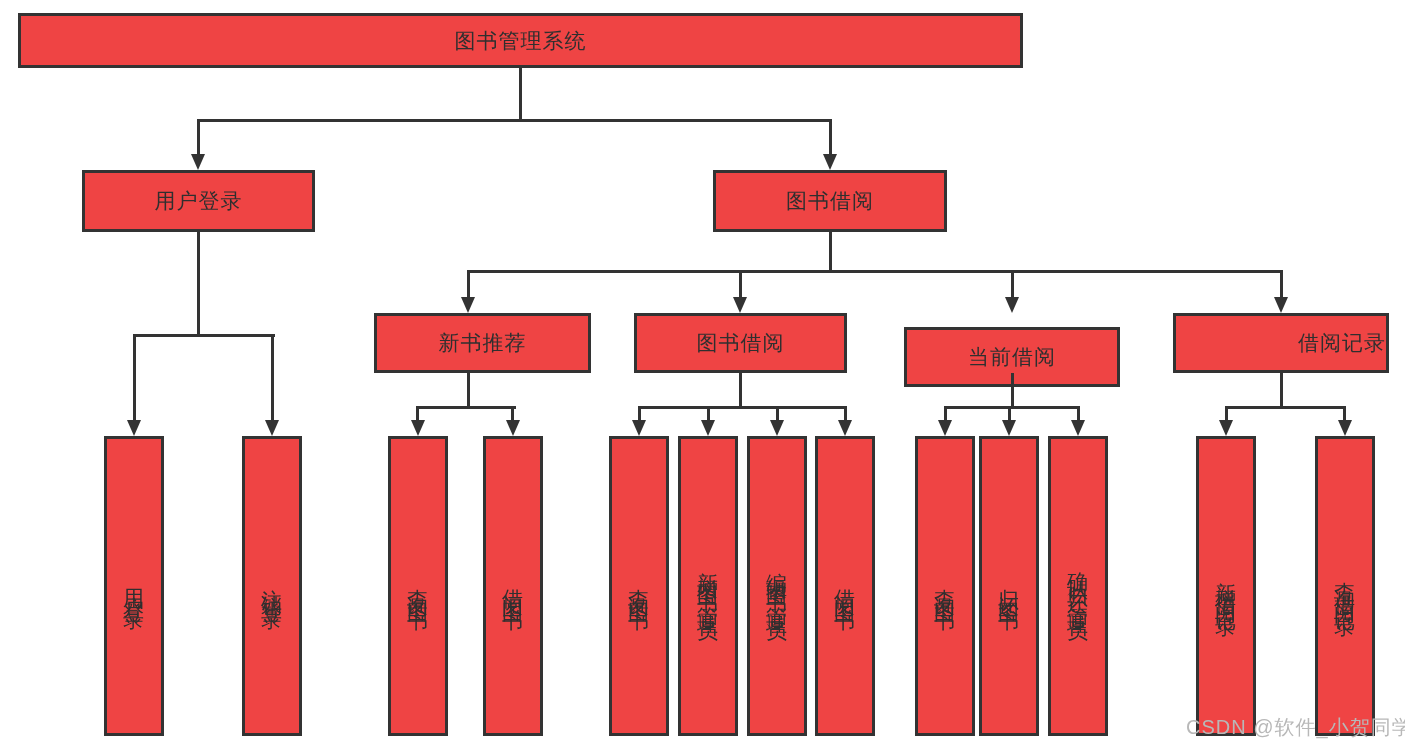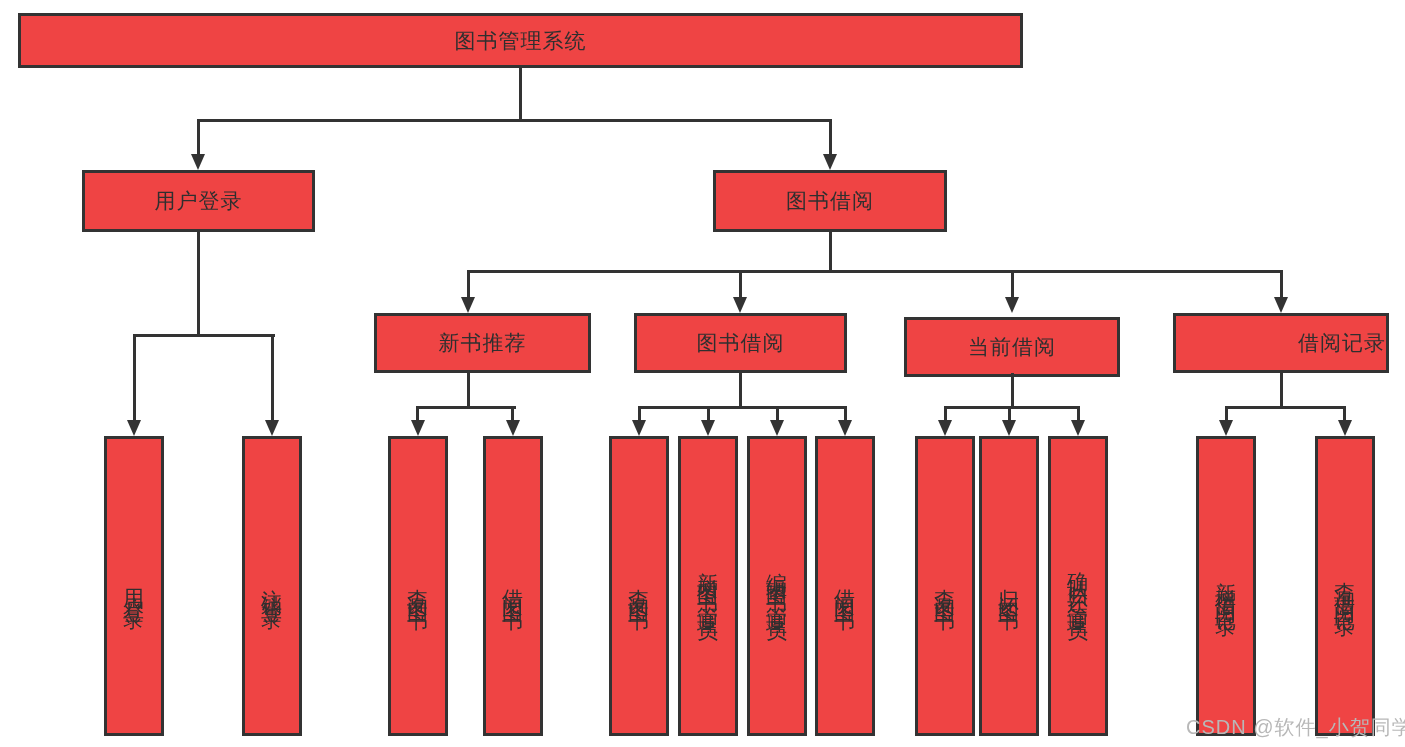--- a/index.html
+++ b/index.html
@@ -110,21 +110,21 @@
   <div class="arrow" style="left:1005px; top:297px;"></div>
   <div class="vline" style="left:1280px; top:270px; height:28px;"></div>
   <div class="arrow" style="left:1274px; top:297px;"></div>
 
   <div class="box" style="left:360px; top:313px; width:217px; height:60px;margin-left:14px;">
     <span>新书推荐</span>
   </div>
   <div class="box" style="left:634px; top:313px; width:213px; height:60px;">
     <span>图书借阅</span>
   </div>
-  <div class="box" style="left:904px; top:317px; width:216px; height:60px;">
+  <div class="box" style="left:904px; top:327px; width:216px; height:60px;">
     <span>当前借阅</span>
   </div>
   <div class="box" style="left:1173px; top:313px; width:216px; height:60px;justify-content:flex-end;">
     <span>借阅记录</span>
   </div>
 
   <div class="vline" style="left:467px; top:373px; height:35px;"></div>
   <div class="hline" style="left:416px; top:406px; width:100px;"></div>
   <div class="vline" style="left:416px; top:406px; height:16px;"></div>
   <div class="arrow" style="left:411px; top:420px;"></div>

